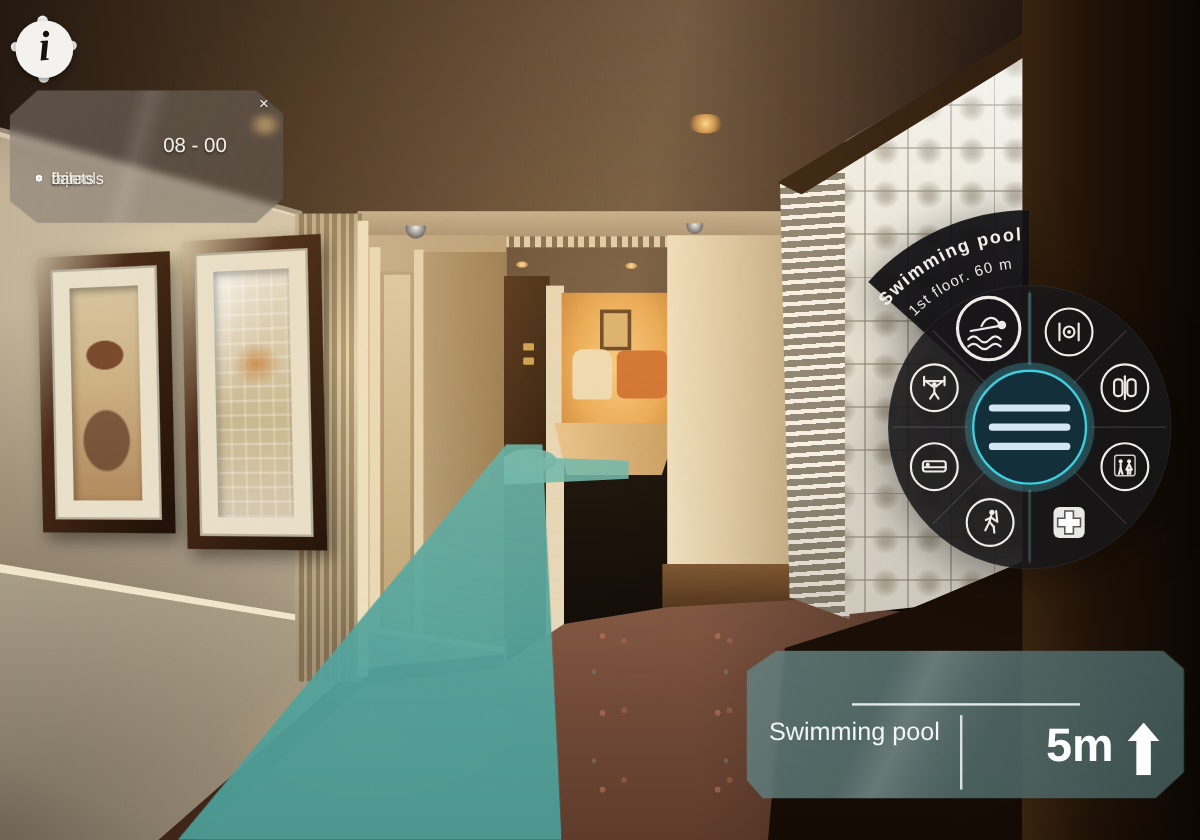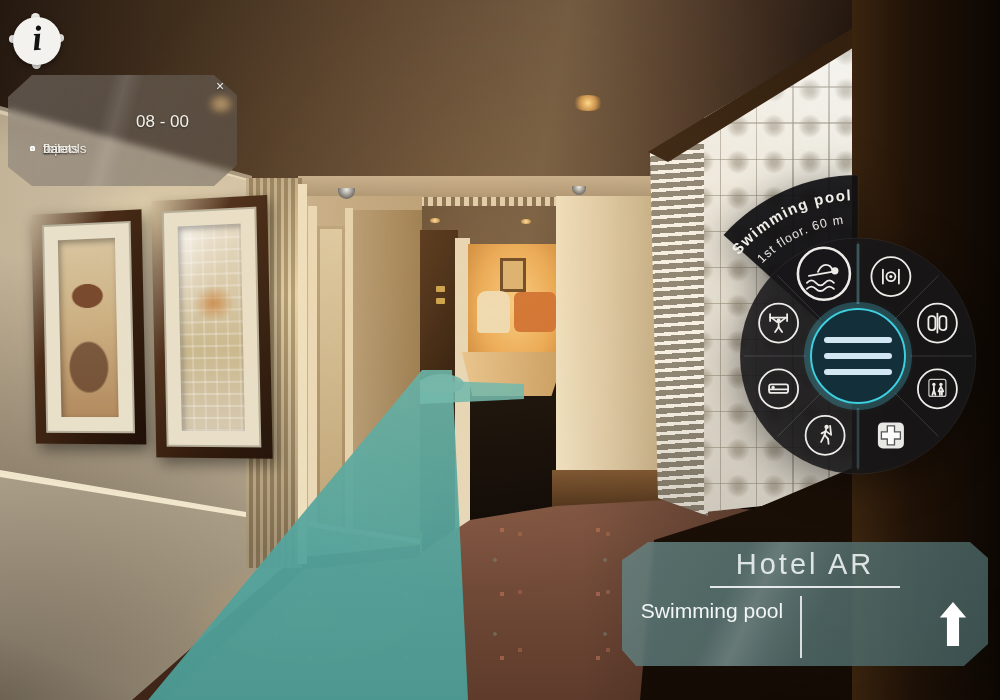--- a/index.html
+++ b/index.html
@@ -363,22 +363,22 @@
       <circle r="47" fill="none" stroke="#3ecfe0" stroke-width="2"></circle>
       <g>
         <rect class="ham" x="-34" y="-19" width="68" height="6" rx="3"></rect>
         <rect class="ham" x="-34" y="-3" width="68" height="6" rx="3"></rect>
         <rect class="ham" x="-34" y="13" width="68" height="6" rx="3"></rect>
       </g>
     </g>
   </svg>
 
   <div class="dest-panel">
-    <div class="dest-title">Hotel AR</div>
     <div class="dest-rule"></div>
     <div class="dest-name">Swimming pool</div>
     <div class="dest-divider"></div>
+    <div class="dest-distance">5m</div>
     <svg class="dest-arrow" viewBox="0 0 26 40">
       <polygon points="13,0 25,14 18.5,14 18.5,40 7.5,40 7.5,14 1,14" fill="#fff"></polygon>
     </svg>
   </div>
 
 </div>
 
 </body></html>

